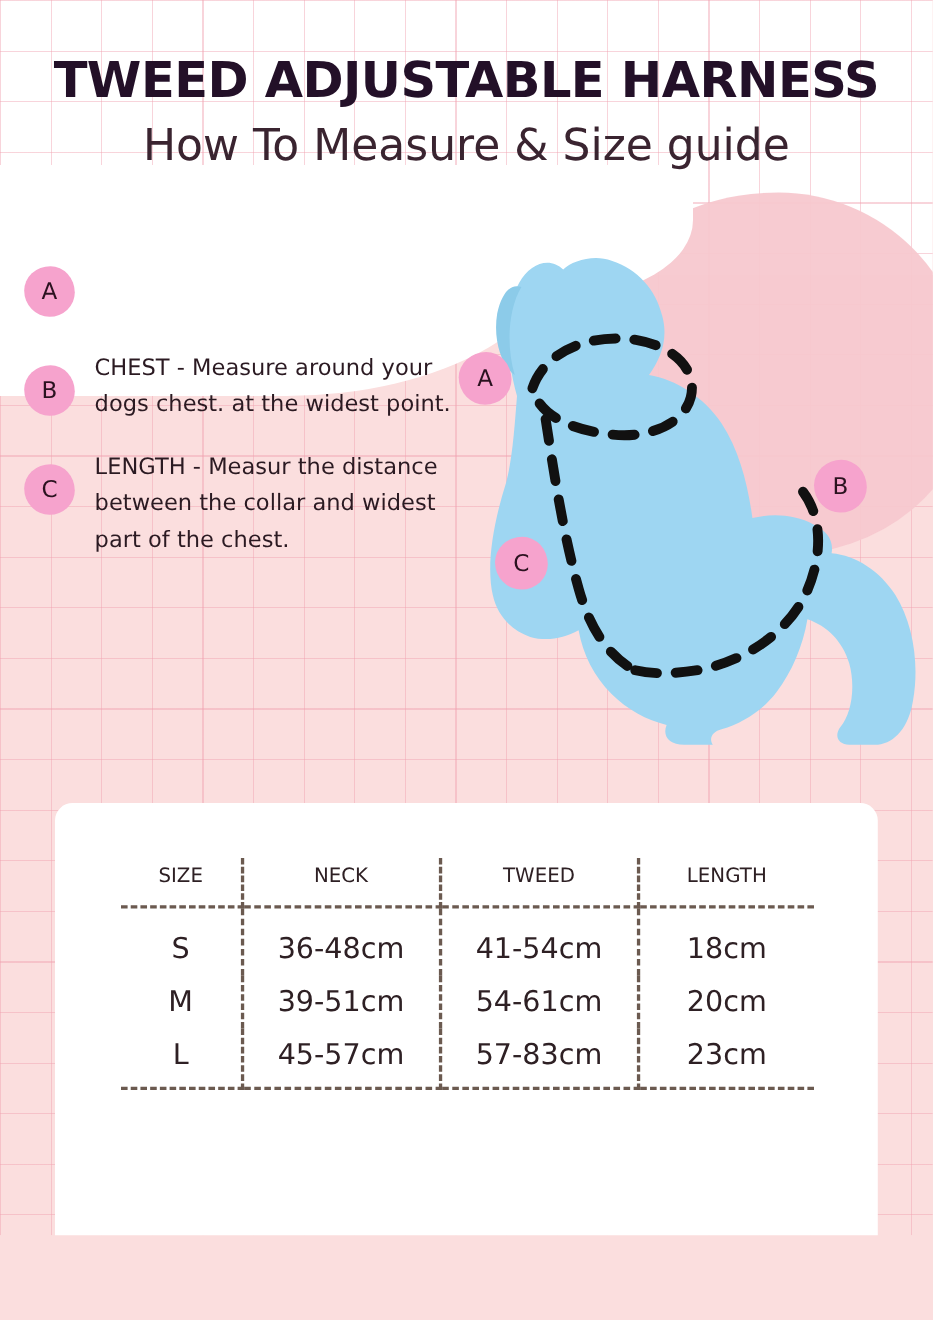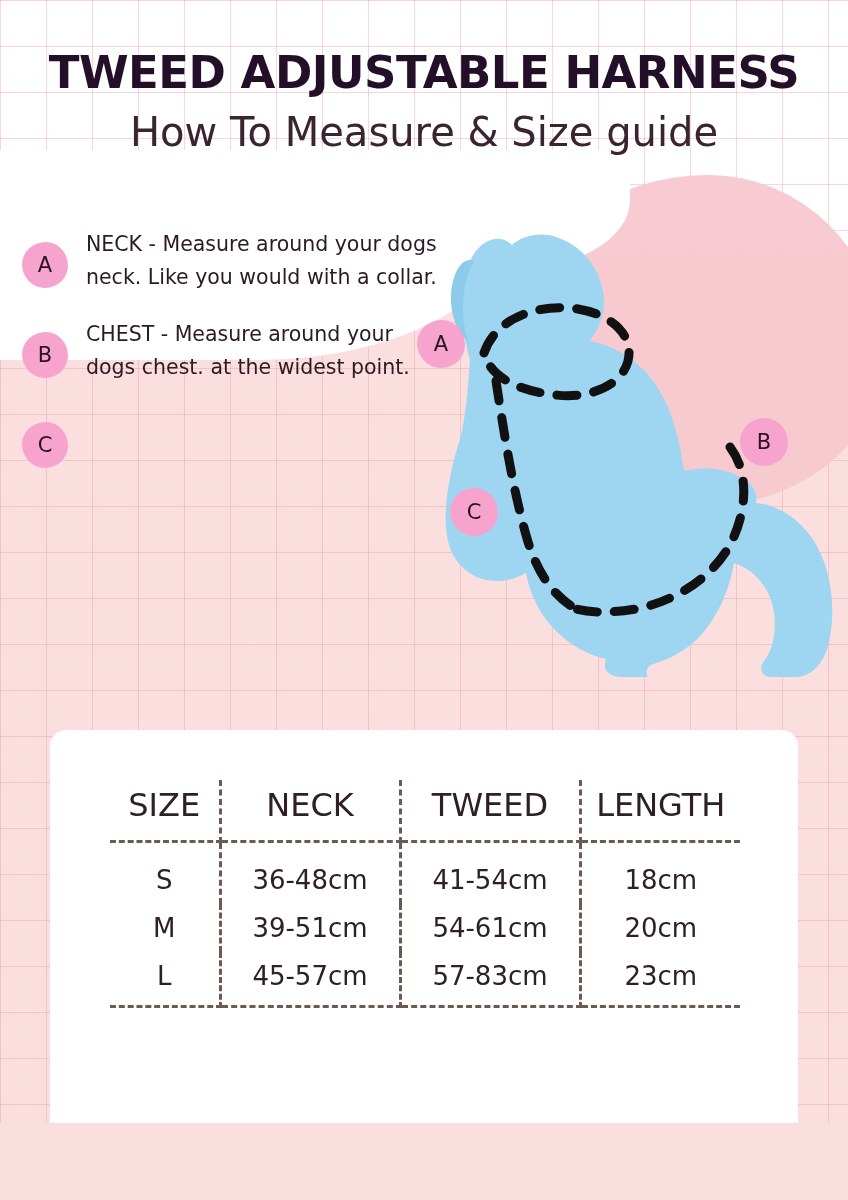--- a/index.html
+++ b/index.html
@@ -179,21 +179,21 @@
   table.size-table {
     position: absolute;
     left: 60px;
     top: 50px;
     width: 630px;
     border-collapse: collapse;
     font-family: "DejaVu Sans", sans-serif;
   }
   table.size-table th {
     font-weight: 400;
-    font-size: 32px;
+    font-size: 18px;
     color: #2e2024;
     padding: 6px 0 16px 0;
     text-align: center;
     border-right: 3px dashed #6b5a50;
   }
   table.size-table th:last-child { border-right: none; margin-top: 11px; }
   table.size-table tr.head th { border-bottom: 3px dashed #6b5a50; }
 
   table.size-table td {
     font-size: 26px;
@@ -223,28 +223,28 @@
   <div class="white-blob2"></div>
 
   <div class="header">
     <h1 class="title">TWEED ADJUSTABLE HARNESS</h1>
     <h2 class="subtitle">How To Measure &amp; Size guide</h2>
   </div>
 
   <div class="instructions">
     <div class="instr-row">
       <div class="badge">A</div>
-      <div class="instr-text">NECK - Measure around your dogs neck. Like you would with a collar.</div>
     </div>
     <div class="instr-row">
       <div class="badge">B</div>
       <div class="instr-text">CHEST - Measure around your dogs chest. at the widest point.</div>
     </div>
     <div class="instr-row">
       <div class="badge">C</div>
+      <div class="instr-text">LENGTH - Measur the distance between the collar and widest part of the chest.</div>
     </div>
   </div>
 
   <div class="dog-wrap">
     <svg width="448" height="530" viewBox="0 0 448 530" xmlns="http://www.w3.org/2000/svg">
 
       <path d="M70 175
                C 60 140, 58 96, 72 72
                C 82 54, 100 48, 112 60
                C 120 52, 140 46, 156 52

